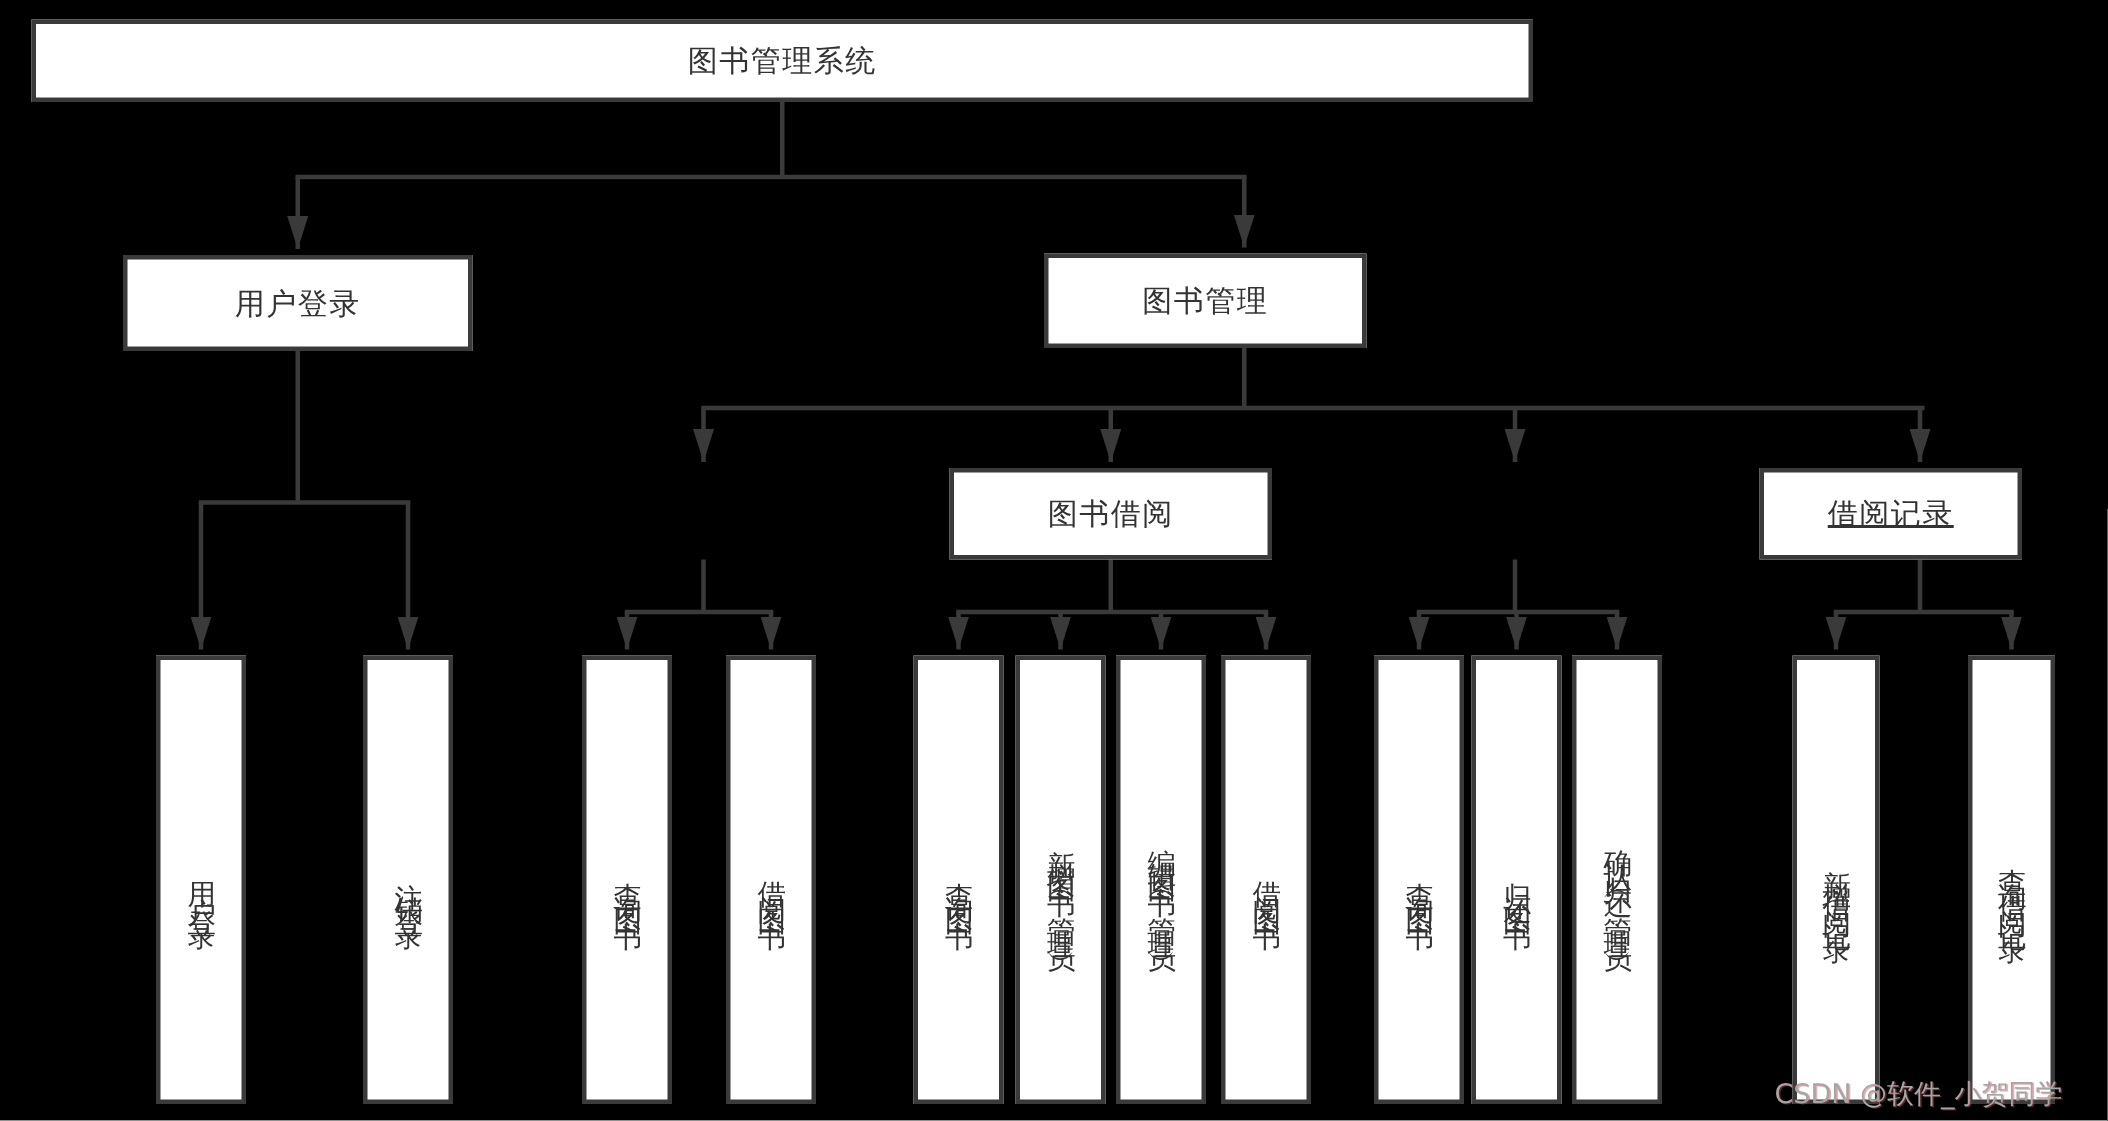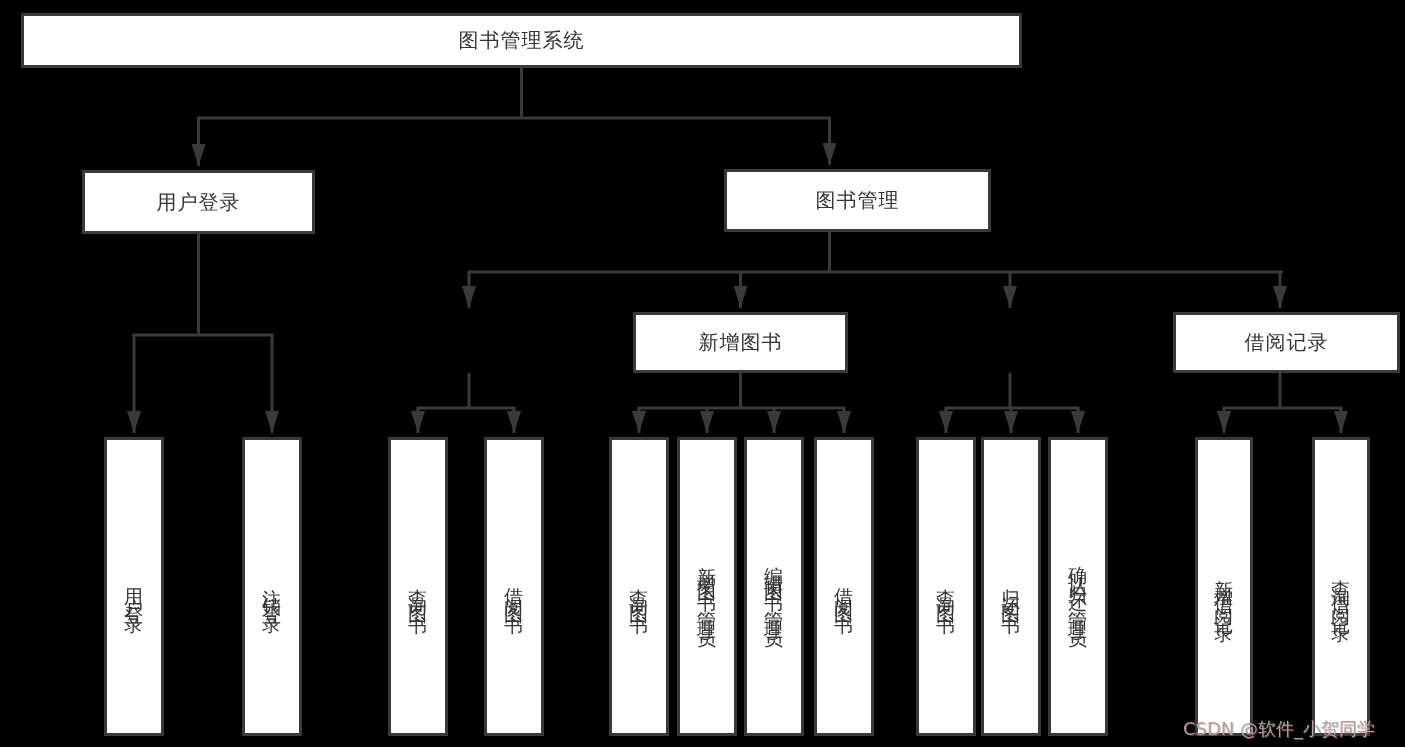--- a/index.html
+++ b/index.html
@@ -37,25 +37,25 @@
     width:222px;
     font-size:18px;
     color:#a6a6a6;
     text-shadow:1px 1px 0 rgba(201,82,82,0.45);
     white-space:nowrap;
     z-index:3;
   }
   
   #n-root{left:21px;top:13px;width:1001px;height:55px;}
   #n-l2a {left:82px;top:170px;width:233px;height:64px;}
-  #n-l2b {left:724px;top:169px;width:267px;height:63px;}
+  #n-l2b {left:696px;top:169px;width:215px;height:63px;}
   #n-l3a {left:363px;top:312px;width:212px;height:61px;}
   #n-l3b {left:633px;top:312px;width:215px;height:61px;}
   #n-l3c {left:903px;top:312px;width:214px;height:61px;}
-  #n-l3d {left:1173px;top:312px;width:227px;height:61px;}
+  #n-l3d {left:1173px;top:312px;width:175px;height:61px;text-decoration:underline;}
   .leaf{top:437px;height:299px;width:60px;}
   #n-g1a{left:104px;} #n-g1b{left:242px;}
   #n-g2a{left:388px;} #n-g2b{left:484px;}
   #n-g3a{left:609px;} #n-g3b{left:677px;} #n-g3c{left:744px;} #n-g3d{left:814px;}
   #n-g4a{left:916px;} #n-g4b{left:981px;} #n-g4c{left:1048px;}
   #n-g5a{left:1195px;width:58px;} #n-g5b{left:1312px;width:58px;}
 </style>
 </head>
 <body>
 
@@ -110,21 +110,21 @@
       <path d="M1224 408 V433" marker-end="url(#arrow)"></path>
       <path d="M1341 408 V433" marker-end="url(#arrow)"></path>
     </g>
   </svg>
 
   <div id="n-root" class="node">图书管理系统</div>
 
   <div id="n-l2a" class="node">用户登录</div>
   <div id="n-l2b" class="node">图书管理</div>
 
-  <div id="n-l3b" class="node">新增图书</div>
+  <div id="n-l3b" class="node">图书借阅</div>
   <div id="n-l3d" class="node">借阅记录</div>
 
   <div id="n-g1a" class="node leaf">用户登录</div>
   <div id="n-g1b" class="node leaf">注销登录</div>
 
   <div id="n-g2a" class="node leaf">查询图书</div>
   <div id="n-g2b" class="node leaf">借阅图书</div>
 
   <div id="n-g3a" class="node leaf">查询图书</div>
   <div id="n-g3b" class="node leaf">新增图书（管理员）</div>

